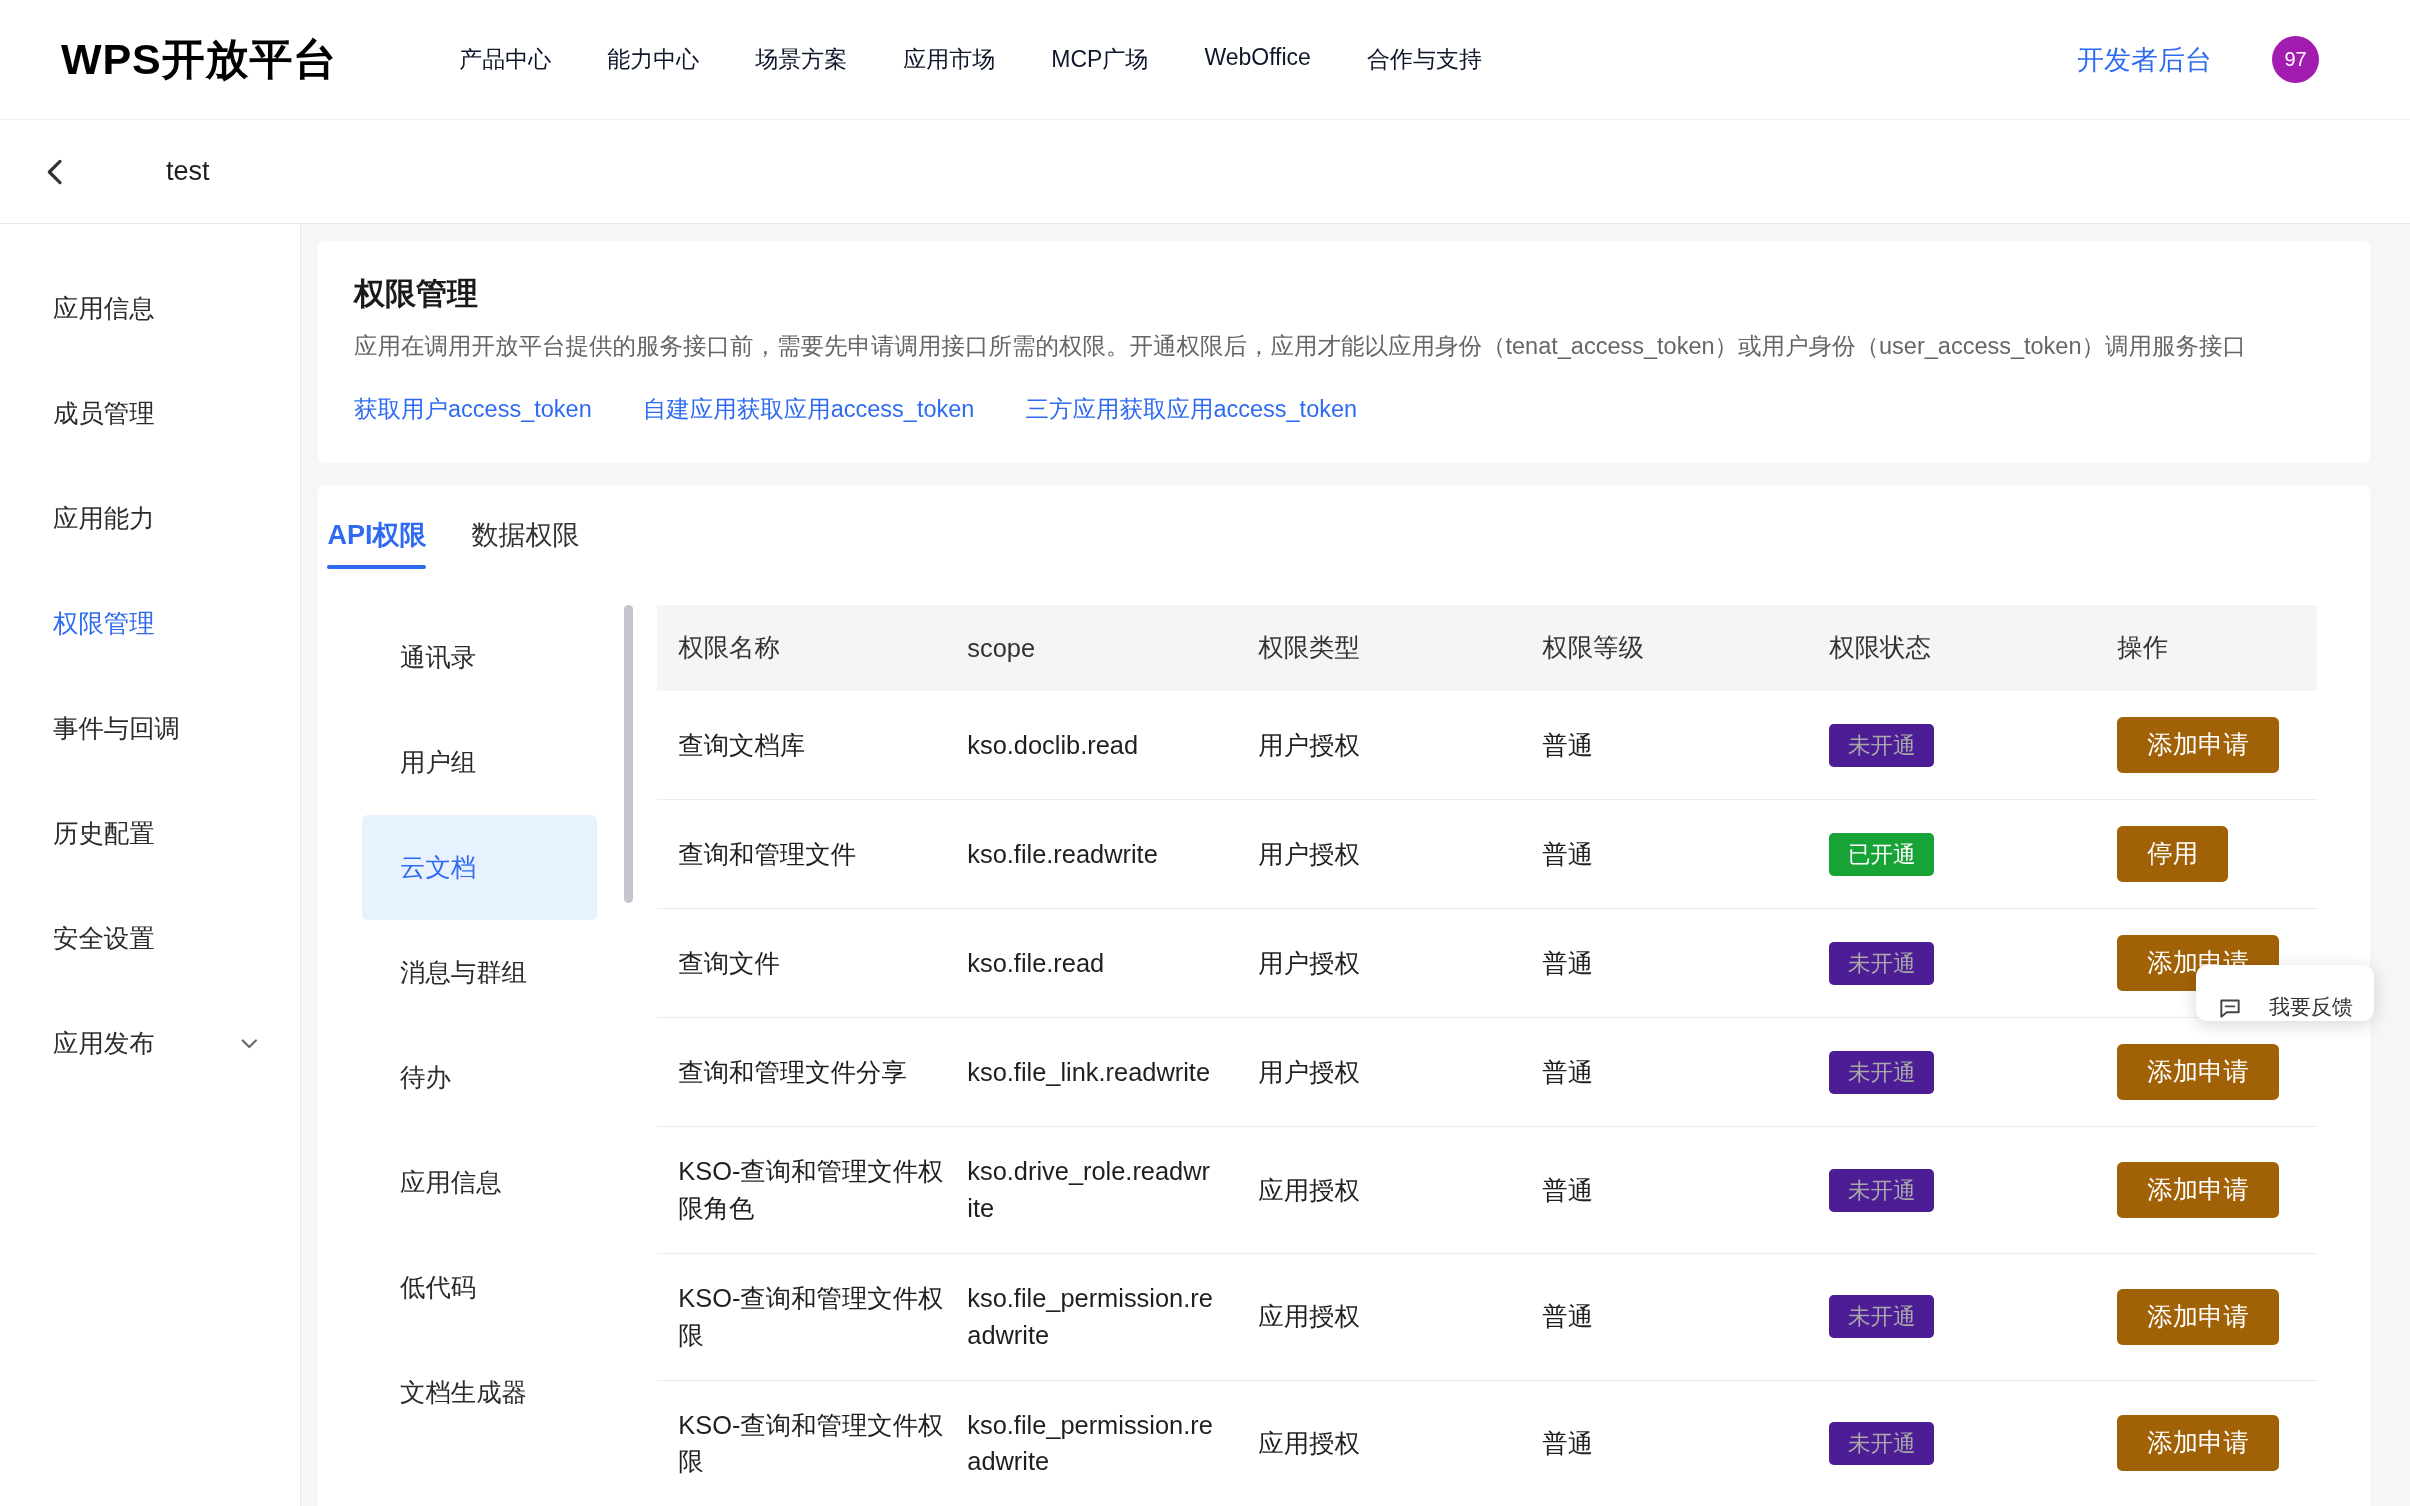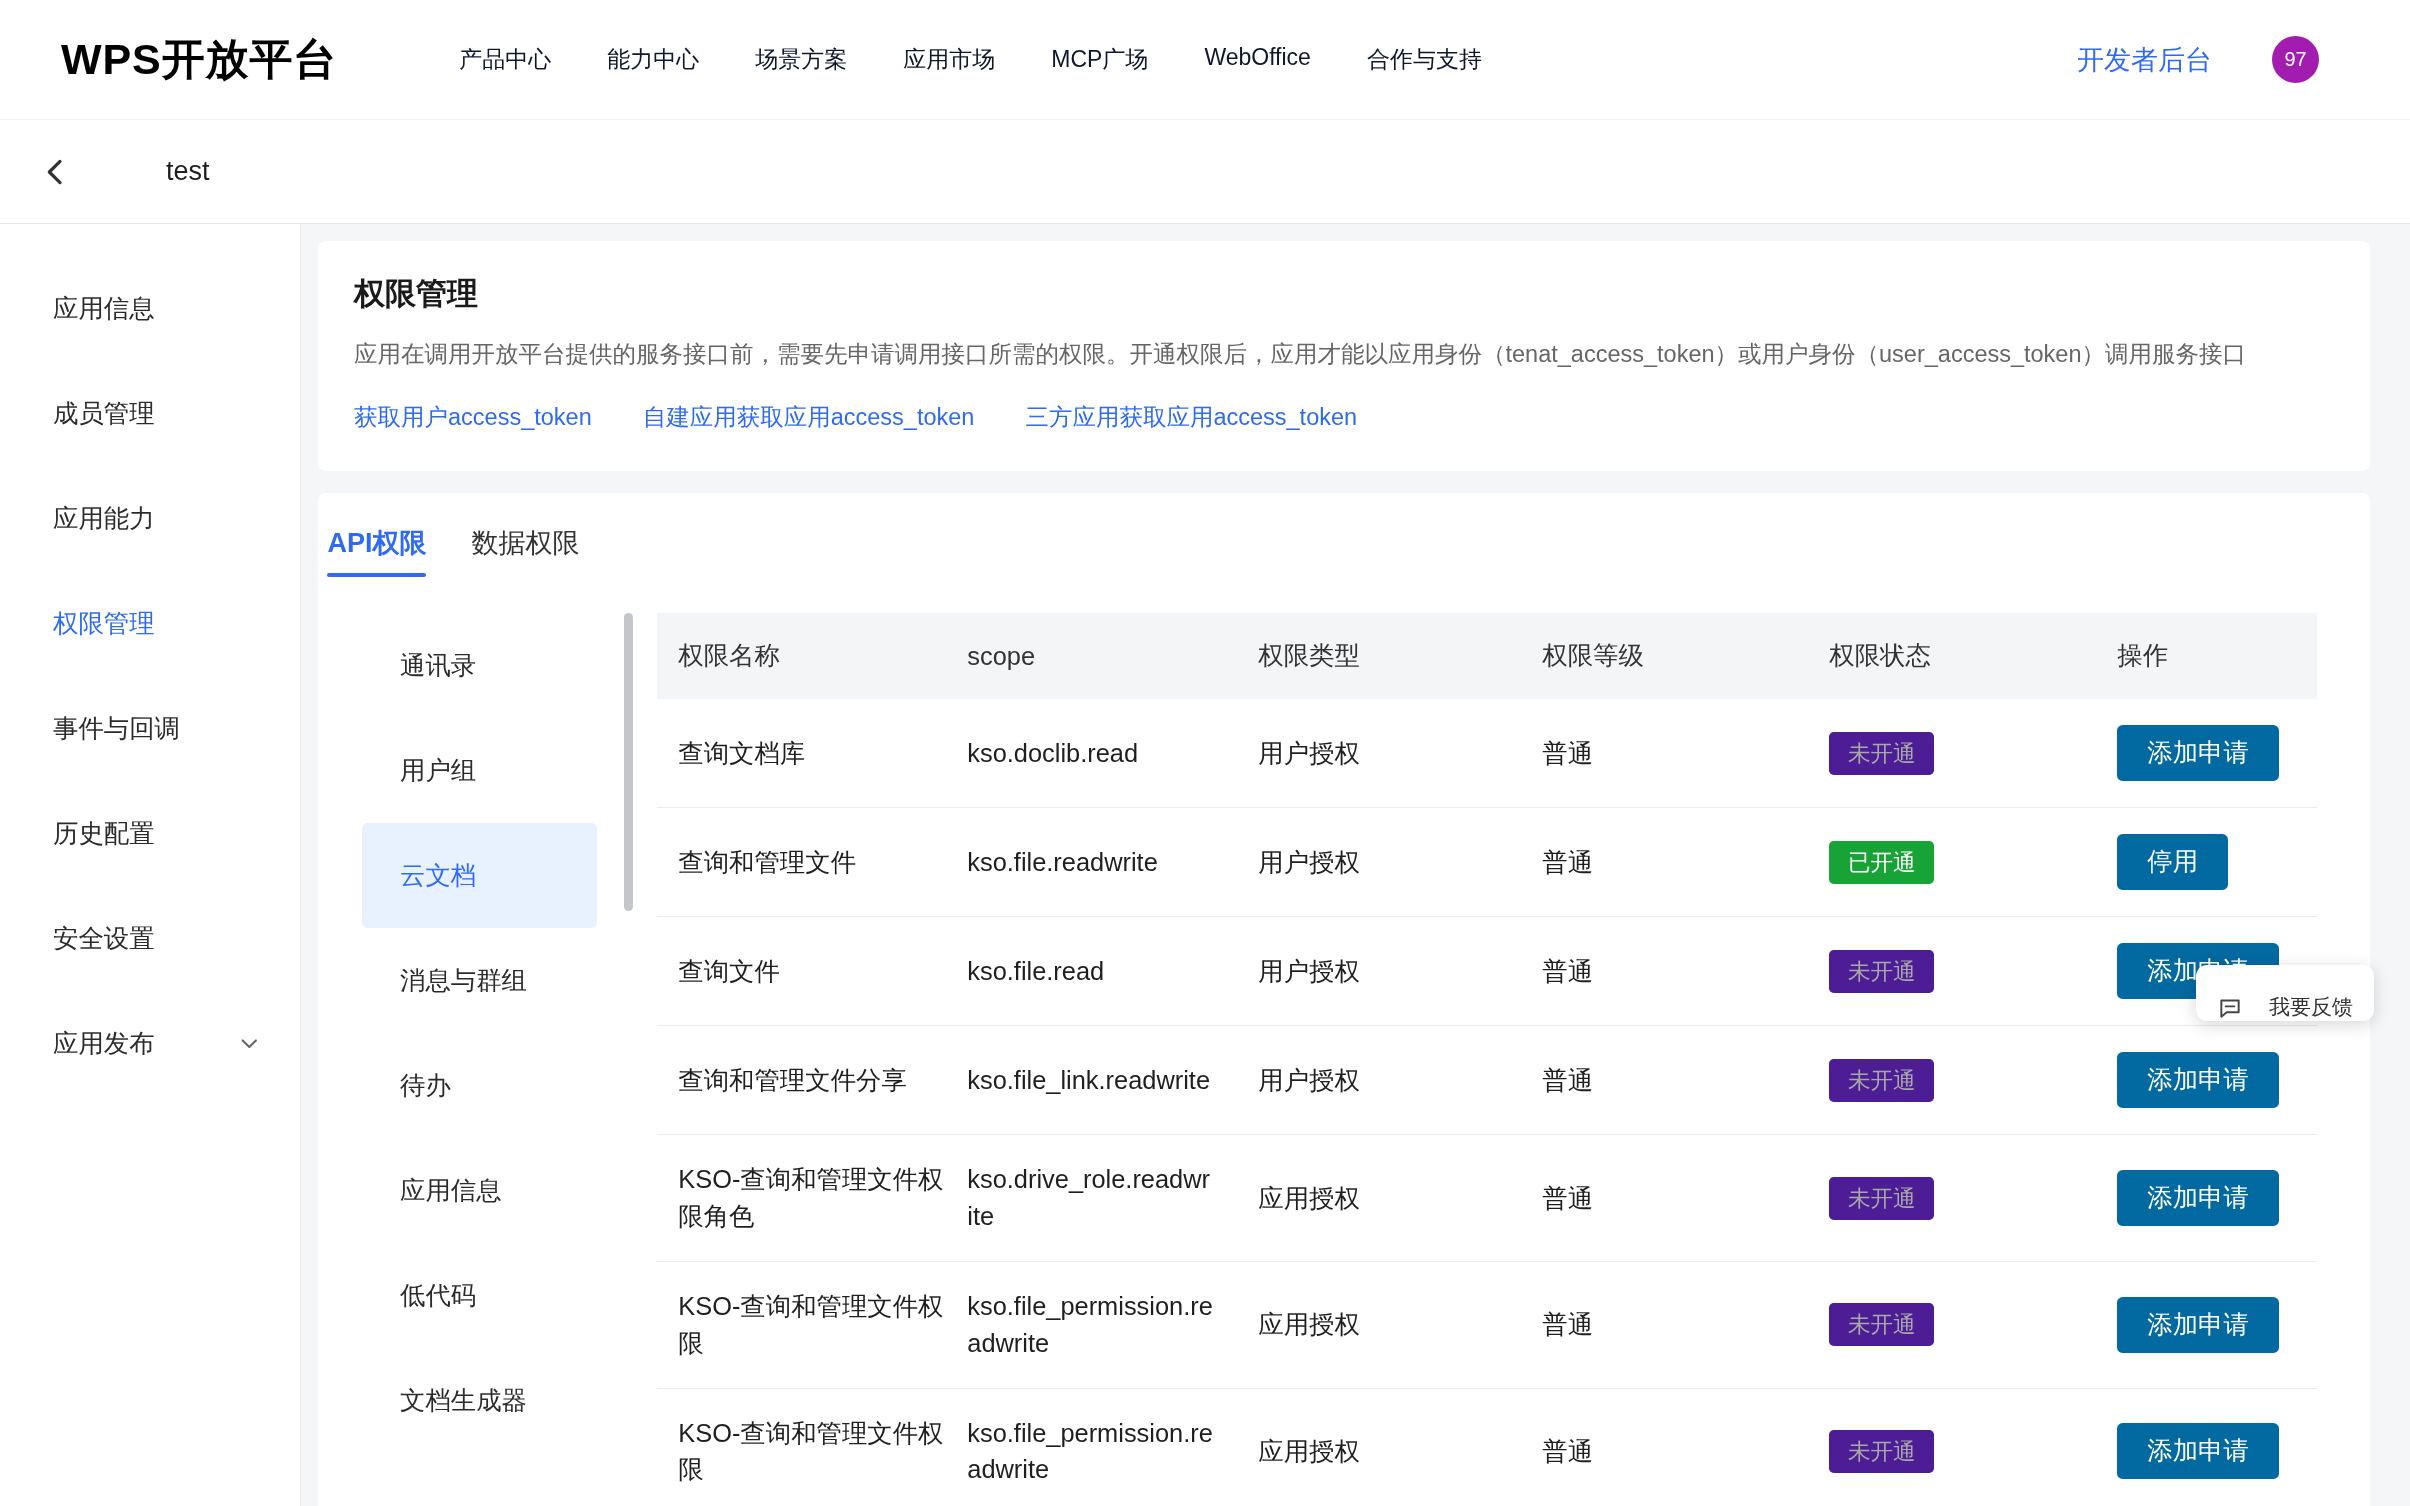--- a/index.html
+++ b/index.html
@@ -31,21 +31,21 @@
     font-size:25.4px; color:#2b2b2b; cursor:pointer; }
   .sideitem.active { color:#2e6bf2; }
   .sideitem .chev { width:22.6px; height:22.6px; margin-left:83px; }
 
   .main { flex:1; background:#f5f6f8; padding:17px 41px 0 17px; }
   .card { background:#fff; border-radius:7.5px; }
 
   
   .card1 { padding:32px 36px 38px 36px; }
   .card1 h1 { font-size:31px; font-weight:700; color:#1a1a1a; }
-  .card1 .desc { margin-top:24px; font-size:23.5px; color:#666; line-height:1.35; }
+  .card1 .desc { margin-top:16px; font-size:23.5px; color:#666; line-height:1.35; }
   .links { margin-top:30px; display:flex; gap:51px; }
   .links a { font-size:23.5px; color:#2e6bf2; text-decoration:none; cursor:pointer; }
 
   
   .card2 { margin-top:22.6px; height:1224px; padding:32px 0 0 0; }
   .tabs { display:flex; gap:45px; padding-left:9.4px; }
   .tab { font-size:27px; color:#333; cursor:pointer; }
   .tab.active .tablabel { color:#2e6bf2; font-weight:700; }
   .tab-underline { height:4.7px; background:#2e6bf2; border-radius:2.8px; margin-top:11.3px; }
 
@@ -65,21 +65,21 @@
   .thead { background:#f4f5f7; height:86px; align-items:center; }
   .th { font-size:25.4px; color:#333; padding-left:21.7px; }
   .trow { border-bottom:0.9px solid #ececec; min-height:107px; align-items:center;
     padding:26px 0; }
   .td { font-size:25.4px; color:#1f1f1f; padding-left:21.7px; line-height:1.45; }
   .td.scope { word-break:break-all; padding-right:22.6px; }
   .badge { display:inline-block; min-width:105px; height:43px; line-height:43px;
     text-align:center; border-radius:4.7px; font-size:22.6px; padding:0 9.4px; }
   .badge.off { background:#4c1d95; color:#a8a8a8; }
   .badge.on  { background:#17a336; color:#fff; }
-  .btn { border:none; background:#0369a1; color:#fff; font-size:25.4px; height:56px;
+  .btn { border:none; background:#a16207; color:#fff; font-size:25.4px; height:56px;
     padding:8px 30px; border-radius:5.6px; cursor:pointer;
     font-family:"Liberation Sans","DejaVu Sans",sans-serif; }
 
   
   .feedback { position:absolute; top:965px; right:36px; height:56px; background:#fff;
     border-radius:11.3px; box-shadow:0 3.8px 17px rgba(0,0,0,.16); display:flex;
     align-items:flex-end; gap:26px; padding:0 21px; z-index:50; cursor:pointer; }
   .feedback span { font-size:21px; color:#333; }
 </style>
 </head>

